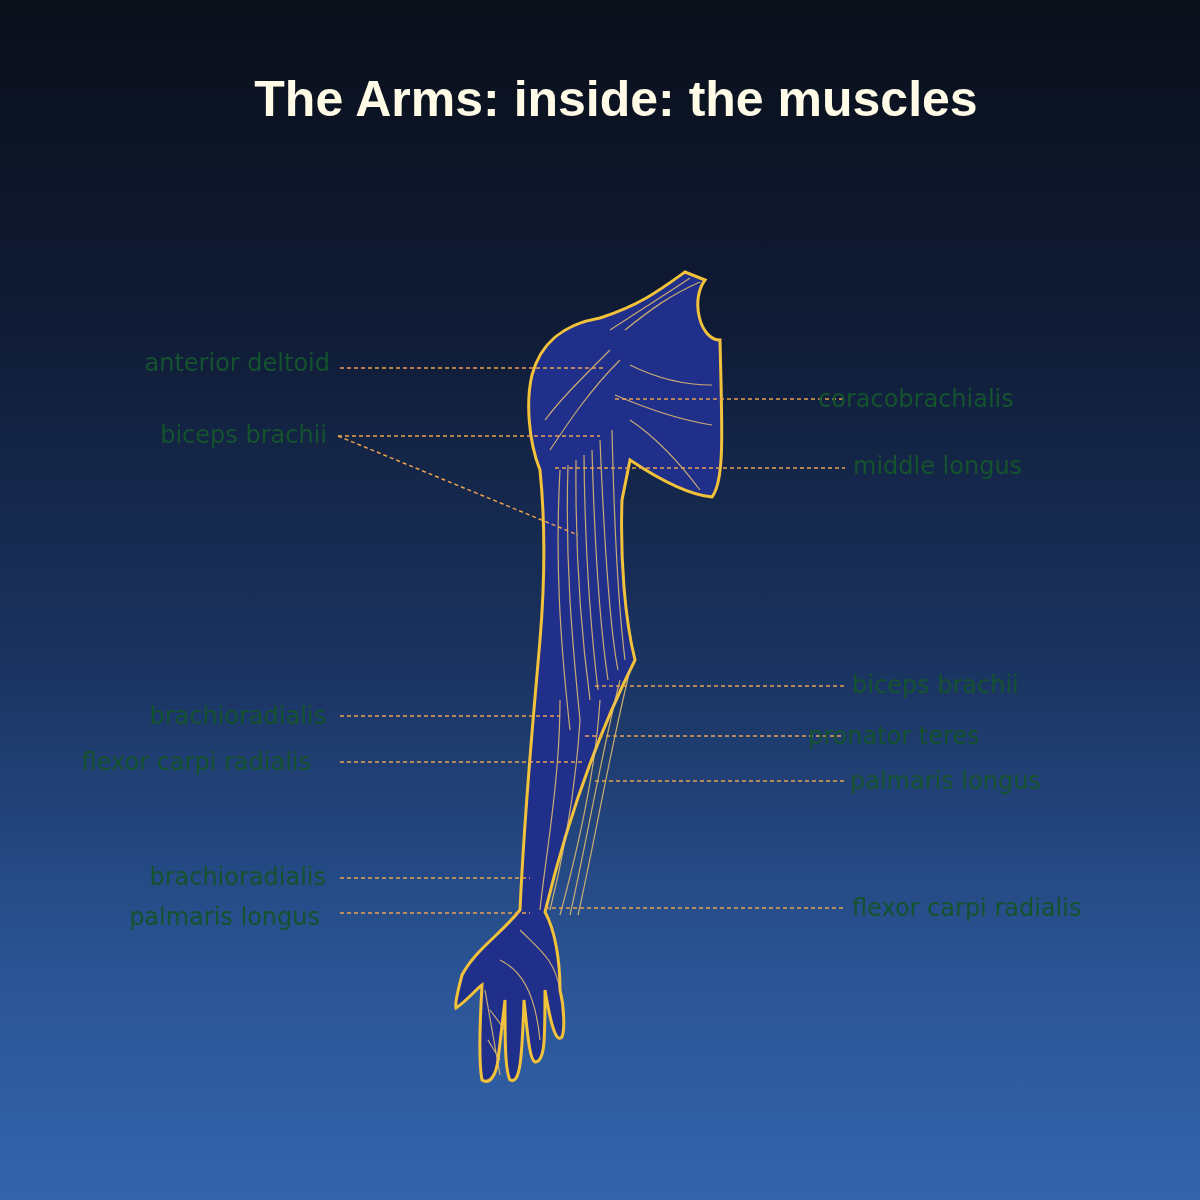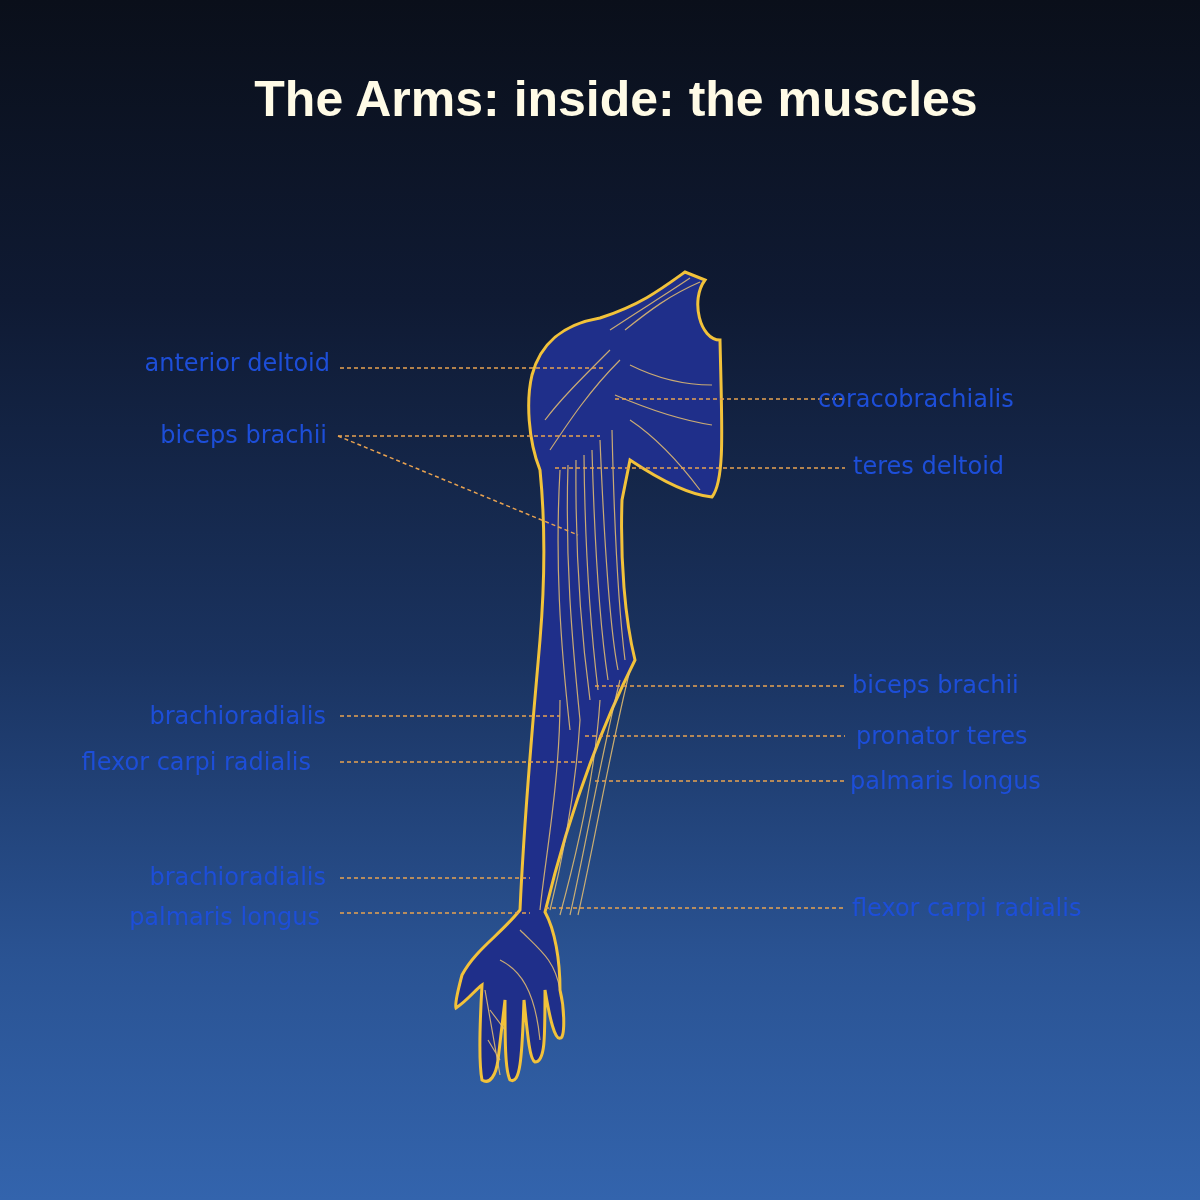--- a/index.html
+++ b/index.html
@@ -2,21 +2,21 @@
 <html><head>
 <meta charset="utf-8">
 <style>
   html,body{margin:0;padding:0;}
   body{width:1200px;height:1200px;overflow:hidden;
     background:linear-gradient(180deg,#0a0f1a 0%,#0f1a33 25%,#1a3360 55%,#2a5393 80%,#3364ad 100%);
     font-family:"Liberation Sans",sans-serif;position:relative;}
   .title{position:absolute;top:70px;left:0;width:1232px;text-align:center;
     color:#fffbe6;font-weight:bold;font-size:50px;letter-spacing:0px;}
   svg{position:absolute;left:0;top:0;}
-  .lbl{position:absolute;color:#1d4ed8;font-family:"DejaVu Sans",sans-serif;font-size:24px;white-space:nowrap;line-height:28px;}
+  .lbl{position:absolute;color:#14532d;font-family:"DejaVu Sans",sans-serif;font-size:24px;white-space:nowrap;line-height:28px;}
   .lbl.l{text-align:right;}
 </style>
 </head>
 <body>
 
 <div class="title">The Arms: inside: the muscles</div>
 
 <svg width="1200" height="1200">
 
   <path d="M685,272 C660,290 640,305 600,318 C560,325 540,345 532,375 C526,400 528,440 540,470 C545,520 545,580 540,640 C535,700 525,800 520,910 C500,935 475,950 462,975 C458,990 455,1005 456,1008 C468,1000 475,990 482,985 C480,1020 478,1060 482,1080 C490,1085 496,1075 498,1060 L505,1000 C505,1040 505,1070 510,1080 C520,1085 522,1060 524,1000 C528,1040 530,1060 535,1062 C545,1062 545,1040 545,990 C550,1020 555,1040 560,1038 C565,1040 565,1010 560,990 C560,960 555,930 545,912 C560,850 585,760 635,660 C625,620 620,560 622,500 L630,460 C660,480 690,495 712,497 C725,480 722,430 720,340 C700,340 690,300 705,280 Z" fill="#1f2f8a" stroke="#f2c23a" stroke-width="3"></path>
@@ -64,17 +64,17 @@
 </svg>
 
 <div class="lbl l" style="right:870px;top:349px;">anterior deltoid</div>
 <div class="lbl l" style="right:873px;top:421px;">biceps brachii</div>
 <div class="lbl l" style="right:874px;top:702px;">brachioradialis</div>
 <div class="lbl l" style="right:889px;top:748px;">flexor carpi radialis</div>
 <div class="lbl l" style="right:874px;top:863px;">brachioradialis</div>
 <div class="lbl l" style="right:880px;top:903px;">palmaris longus</div>
 
 <div class="lbl" style="left:818px;top:385px;">coracobrachialis</div>
-<div class="lbl" style="left:853px;top:452px;">teres deltoid</div>
+<div class="lbl" style="left:853px;top:452px;">middle longus</div>
 <div class="lbl" style="left:852px;top:671px;">biceps brachii</div>
-<div class="lbl" style="left:856px;top:722px;">pronator teres</div>
+<div class="lbl" style="left:808px;top:722px;">pronator teres</div>
 <div class="lbl" style="left:850px;top:767px;">palmaris longus</div>
 <div class="lbl" style="left:852px;top:894px;">flexor carpi radialis</div>
 
 </body></html>

